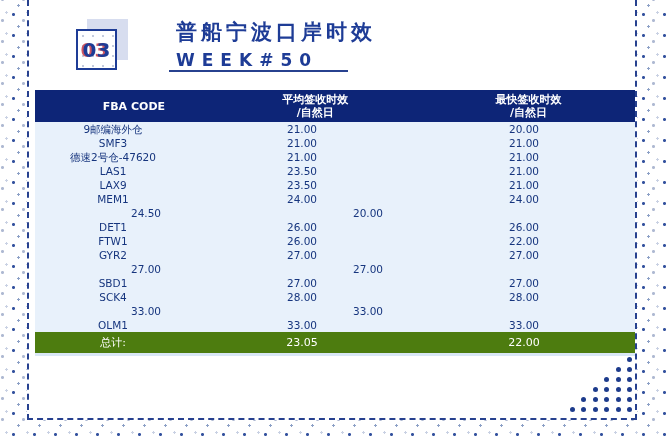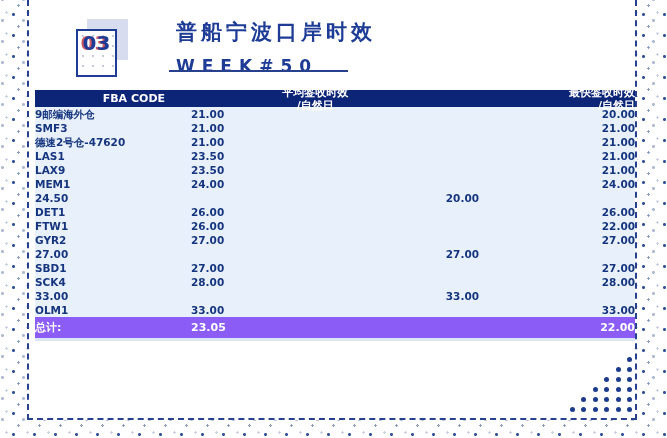--- a/index.html
+++ b/index.html
@@ -24,64 +24,64 @@
     background:#ffffff;
     border:2px dashed #27418f; border-top:none;
   }
 
   
   .badge-back {
     position:absolute; left:58px; top:19px; width:41px; height:41px;
     background:#d7ddef;
   }
   .badge-box {
-    position:absolute; left:47px; top:29px; width:41px; height:48px;
+    position:absolute; left:47px; top:29px; width:41px; height:41px;
     background:#ffffff;
     border:2px solid #1e3c96;
     background-image:radial-gradient(circle,#c3cbdd 0.8px, transparent 1px);
     background-size:10px 10px;
-    display:flex; align-items:flex-start; justify-content:center;
+    display:flex; align-items:center; justify-content:center;
   }
   .badge-num {
     font-size:20px; font-weight:bold; color:#1e3c96;
     text-shadow:-2px 0 0 #d05560;
   }
   .title-block { position:absolute; left:147px; top:18px; }
   .title-line1 {
     font-size:21px; font-weight:bold; color:#1e3c96; letter-spacing:4px;
     line-height:28px; white-space:nowrap;
   }
   .title-line2 {
     font-size:17px; font-weight:bold; color:#1e3c96; letter-spacing:7px;
-    line-height:24px; margin-top:8px;
+    line-height:24px; margin-top:2px;
   }
   .title-underline {
     position:absolute; left:140px; top:70px; width:179px; height:2px;
     background:#27418f;
   }
 
   
   .table { position:absolute; left:6px; top:90px; width:600px; }
   .thead {
-    display:flex; background:#0d2577; color:#ffffff; height:17px;
+    display:flex; background:#0d2577; color:#ffffff; height:32px;
     align-items:center;
     padding-left:24px;
   }
   .th { text-align:center; font-weight:bold; font-size:11px; line-height:13px; }
-  .col1 { width:26%; } .col2 { width:37%; } .col3 { width:37%;text-align:right; }
+  .col1 { width:26%; } .col2 { width:37%; } .col3 { width:37%; }
   .tbody {}
   .trow {
     display:flex; background:#e8f1fb; height:14px; align-items:center;
   }
   .td {
-    font-weight:bold; font-size:10.5px; color:#16357e;
+    text-align:center; font-weight:normal; font-size:10.5px; color:#16357e;
     line-height:14px; white-space:nowrap;
   }
   .trow-total {
-    display:flex; background:#8b5cf6; height:21px; align-items:center;
+    display:flex; background:#4d7c0f; height:21px; align-items:center;
   }
   .trow-total .td { color:#ffffff; font-size:11px; }
   .table-bottom-strip { height:3px; background:#d9e7f6; }
 
   
   .dots-triangle { position:absolute; right:3px; bottom:1px; width:80px; height:62px; }
   .dots-triangle .dot {
     position:absolute; width:5px; height:5px; border-radius:50%;
     background:#1d3b8c;
   }

